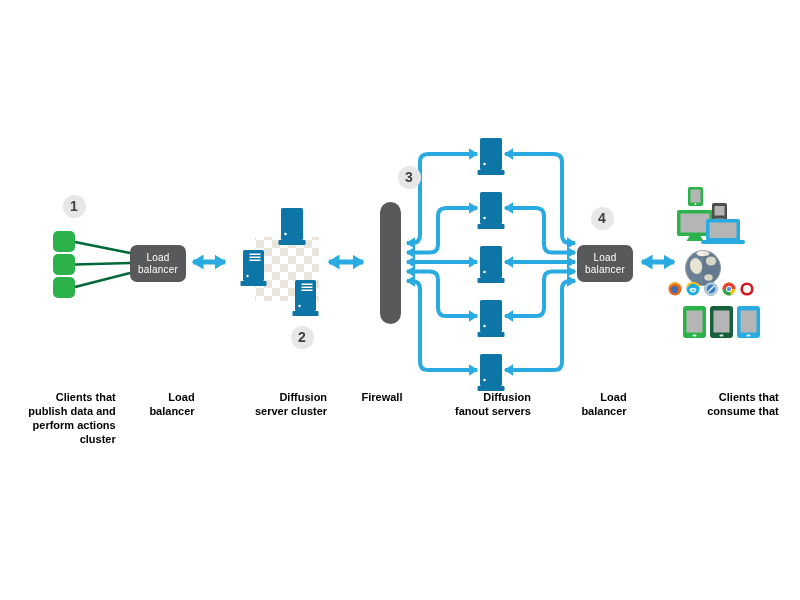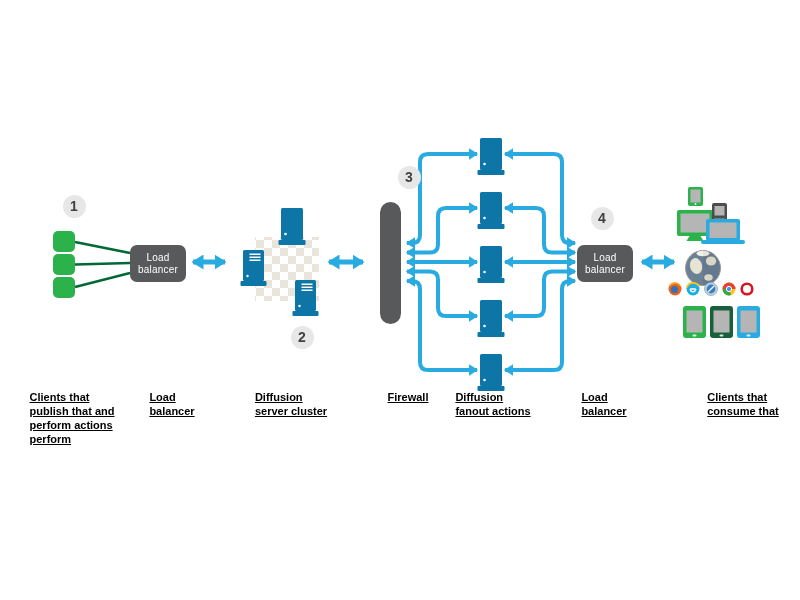--- a/index.html
+++ b/index.html
@@ -14,23 +14,22 @@
     display:flex;align-items:center;justify-content:center;
     font:bold 14px/1 "Liberation Sans",sans-serif;
   }
   .lb-text{
     position:absolute;width:56px;height:37px;
     display:flex;flex-direction:column;align-items:center;justify-content:center;
     color:#ffffff;font:500 10px/12px "Liberation Sans",sans-serif;letter-spacing:.2px;
   }
   .caption{
     position:absolute;top:390px;transform:translateX(-50%);
-    text-align:left;color:#000;font:bold 11px/14px "Liberation Sans",sans-serif;
+    text-align:right;color:#000;font:bold 11px/14px "Liberation Sans",sans-serif;
     white-space:nowrap;
-    text-decoration:underline;
   }
   .caption span{display:block;}
 </style>
 </head>
 <body>
 
 <div id="canvas">
 
   <svg id="diagram-svg" width="800" height="600" viewBox="0 0 800 600">
     <defs>
@@ -202,38 +201,38 @@
     <span>Load</span>
     <span>balancer</span>
   </div>
   <div class="lb-text" style="left:577px;top:245px">
     <span>Load</span>
     <span>balancer</span>
   </div>
 
   <div class="caption" style="left:72px">
     <span>Clients that</span>
-    <span>publish that and</span>
+    <span>publish data and</span>
     <span>perform actions</span>
-    <span>perform</span>
+    <span>cluster</span>
   </div>
   <div class="caption" style="left:172px">
     <span>Load</span>
     <span>balancer</span>
   </div>
   <div class="caption" style="left:291px">
     <span>Diffusion</span>
     <span>server cluster</span>
   </div>
-  <div class="caption" style="left:408px">
+  <div class="caption" style="left:382px">
     <span>Firewall</span>
   </div>
   <div class="caption" style="left:493px">
     <span>Diffusion</span>
-    <span>fanout actions</span>
+    <span>fanout servers</span>
   </div>
   <div class="caption" style="left:604px">
     <span>Load</span>
     <span>balancer</span>
   </div>
   <div class="caption" style="left:743px">
     <span>Clients that</span>
     <span>consume that</span>
   </div>
 

